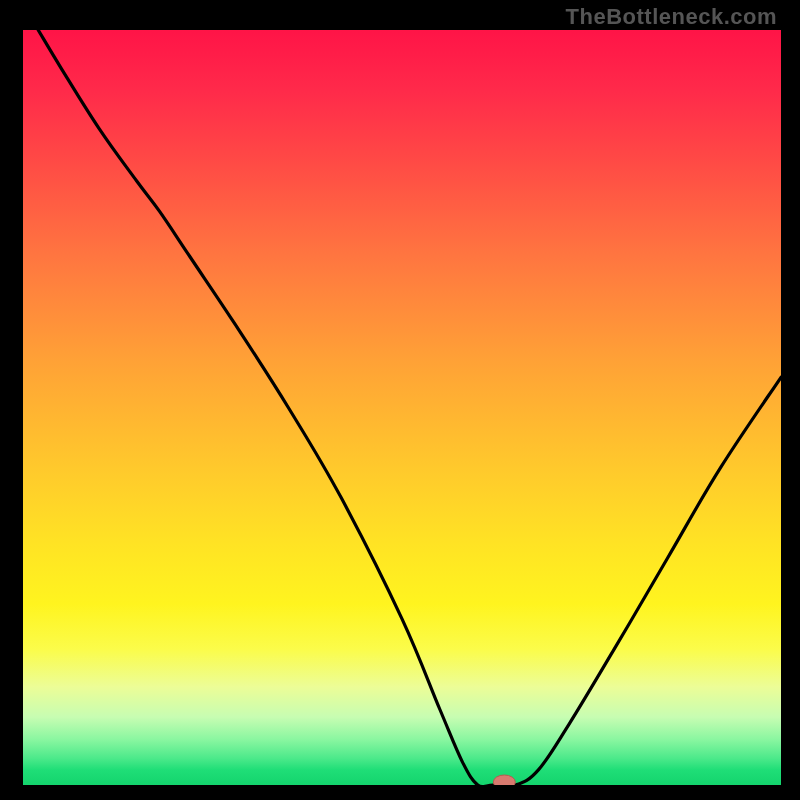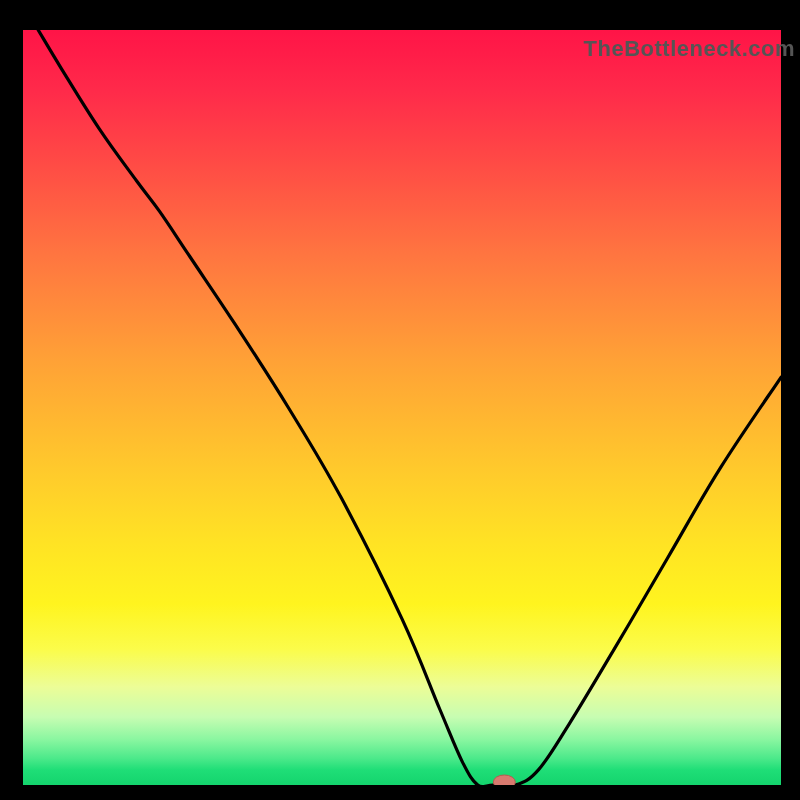--- a/index.html
+++ b/index.html
@@ -13,27 +13,26 @@
   }
   .frame {
     position: relative;
     width: 800px;
     height: 800px;
     background: #000;
   }
   .watermark {
     position: absolute;
     top: 4px;
-    right: 5px;
+    right: 23px;
     color: #555;
     font-size: 22px;
     font-weight: 600;
     letter-spacing: 0.5px;
     z-index: 5;
-    margin-top: 32px;
   }
   .plot {
     position: absolute;
     left: 23px;
     top: 30px;
     width: 758px;
     height: 755px;
   }
   .gradient-bg {
     position: absolute;

